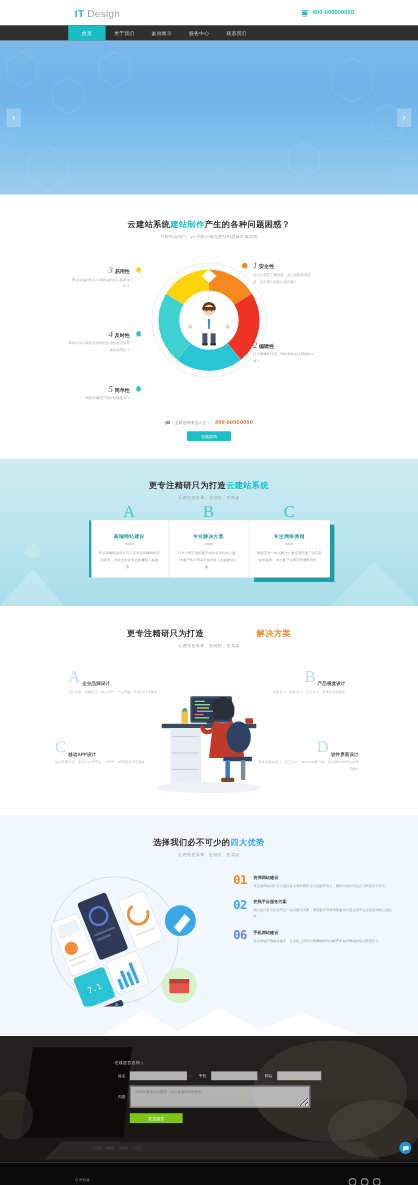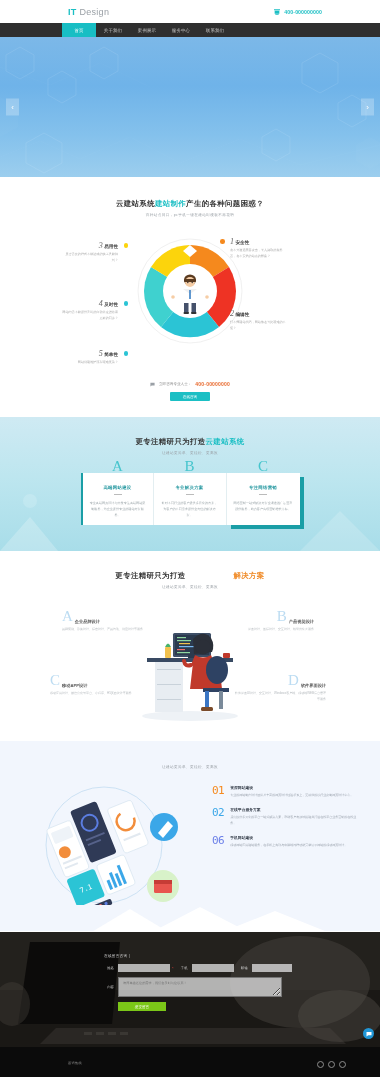--- a/index.html
+++ b/index.html
@@ -106,21 +106,21 @@
   .sol .st { font-size:4.2px; color:#555; font-weight:bold; }
   .sol .sp { font-size:3px; color:#b4b9bd; line-height:2; margin-top:2px; }
   .sol .hd { display:flex; align-items:flex-end; gap:2px; }
   .sol.r { text-align:right; } .sol.r .hd { justify-content:flex-end; }
 
   
   .sec5 { background:#f2f6fd; padding:20px 0 26px; position:relative; }
   .adv-wrap { position:relative; width:380px; height:125px; margin-top:12px; }
   .adv-list { position:absolute; right:22px; top:4px; width:146px; }
   .adv { display:flex; gap:6px; margin-bottom:9px; }
-  .adv .n { font-size:11px; font-weight:normal; font-family:"DejaVu Sans Mono",monospace;
+  .adv .n { font-size:11px; font-weight:bold; font-family:"DejaVu Sans Mono",monospace;
             letter-spacing:-.5px; line-height:1; }
   .adv .tx h5 { font-size:3.8px; color:#3c4450; font-weight:bold; }
   .adv .tx p { font-size:3px; color:#9aa2ad; line-height:2; margin-top:2px; }
 
   
   .contact { height:115px; position:relative; overflow:hidden; background:#171513;}
   .contact-bg { position:absolute; inset:0; }
   .form { position:relative; z-index:4; padding:22px 0 0 104px; }
   .form-title { font-size:3.6px; color:#cfcfcf; letter-spacing:.3px; margin-bottom:6px; }
   .frow { display:flex; align-items:center; gap:4px; margin-bottom:5px; }
@@ -402,20 +402,23 @@
           <span class="ltr">D</span>
           <span class="st">软件界面设计</span>
         </div>
         <div class="sp">软件界面UI设计、交互设计、Windows客户端、移动端WEB后台管理等服务</div>
       </div>
     </div>
   </div>
 
   <div class="sec5">
     <div class="sec-head">
+      <div class="sec-title">
+        <span>选择我们必不可少的</span><span class="hl-b">四大优势</span>
+      </div>
       <div class="sec-sub">让建站更简单、更轻松、更高效</div>
     </div>
 
     <div class="adv-wrap">
       <svg style="position:absolute;left:42px;top:2px" width="140" height="122" viewBox="0 0 140 122">
         <circle cx="62" cy="62" r="58" fill="none" stroke="#bcd9ef" stroke-width=".7"></circle>
         <g transform="rotate(-22 62 62)">
           <rect x="14" y="26" width="26" height="52" rx="3" fill="#ffffff" stroke="#d4e2ee" stroke-width=".6"></rect>
           <rect x="17" y="31" width="20" height="12" rx="1.5" fill="#eef3f8"></rect>
           <circle cx="23" cy="54" r="6" fill="#f28d3b"></circle>

